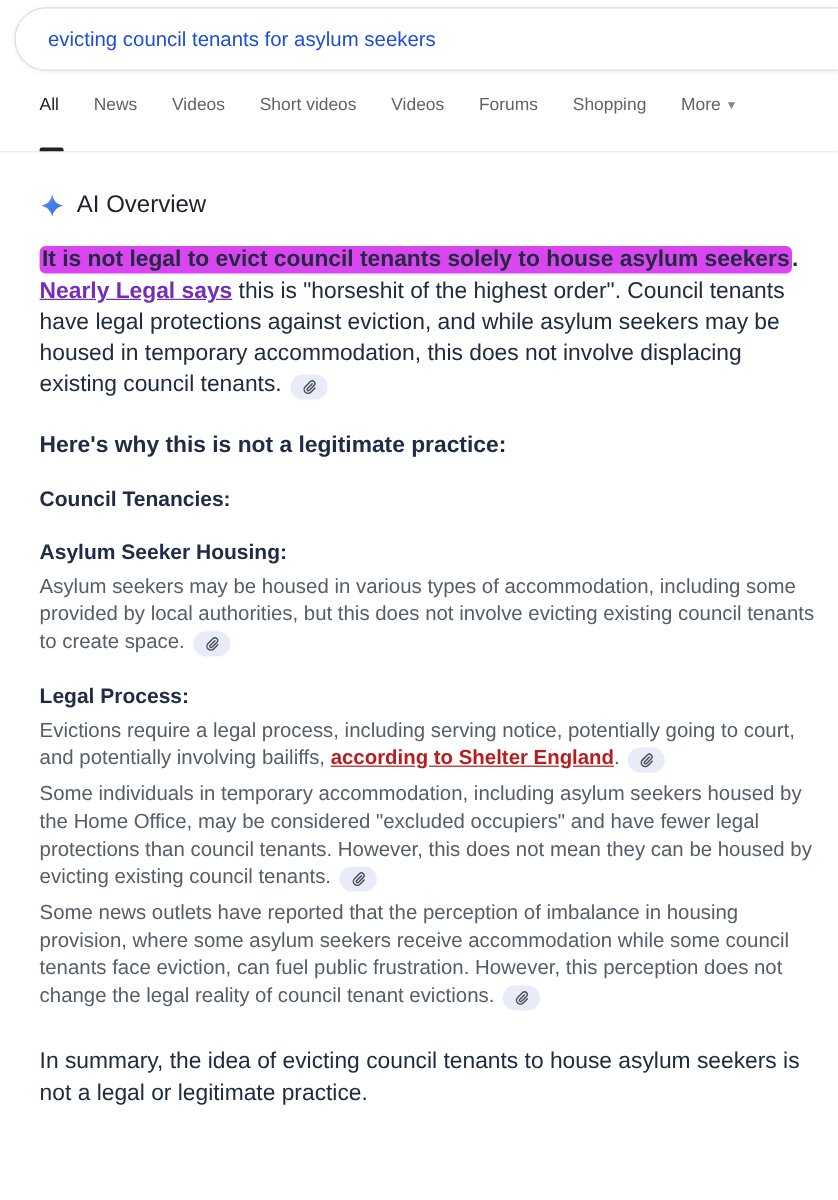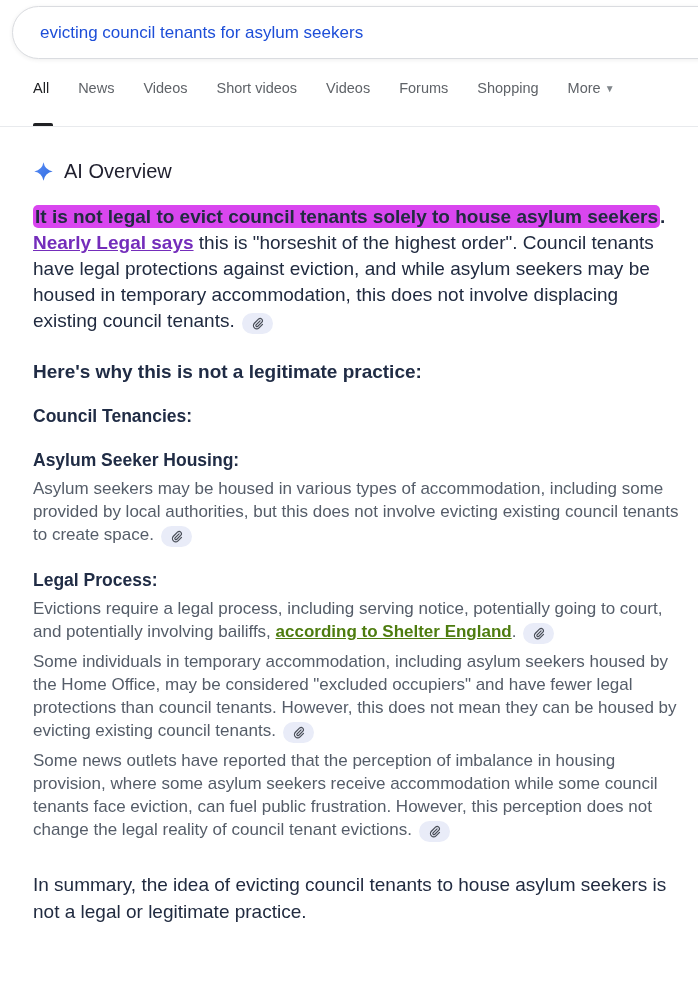--- a/index.html
+++ b/index.html
@@ -98,21 +98,21 @@
     box-decoration-break: clone;
   }
   .intro .dot { font-weight: 600; }
   a.visited-link {
     color: #742dbb;
     font-weight: 700;
     text-decoration: underline;
     cursor: pointer;
   }
   a.src-link {
-    color: #4d7c0f;
+    color: #b91c1c;
     font-weight: 600;
     text-decoration: underline;
     cursor: pointer;
   }
 
   .chip {
     display: inline-flex;
     align-items: center;
     justify-content: center;
     width: 31px; height: 21px;

